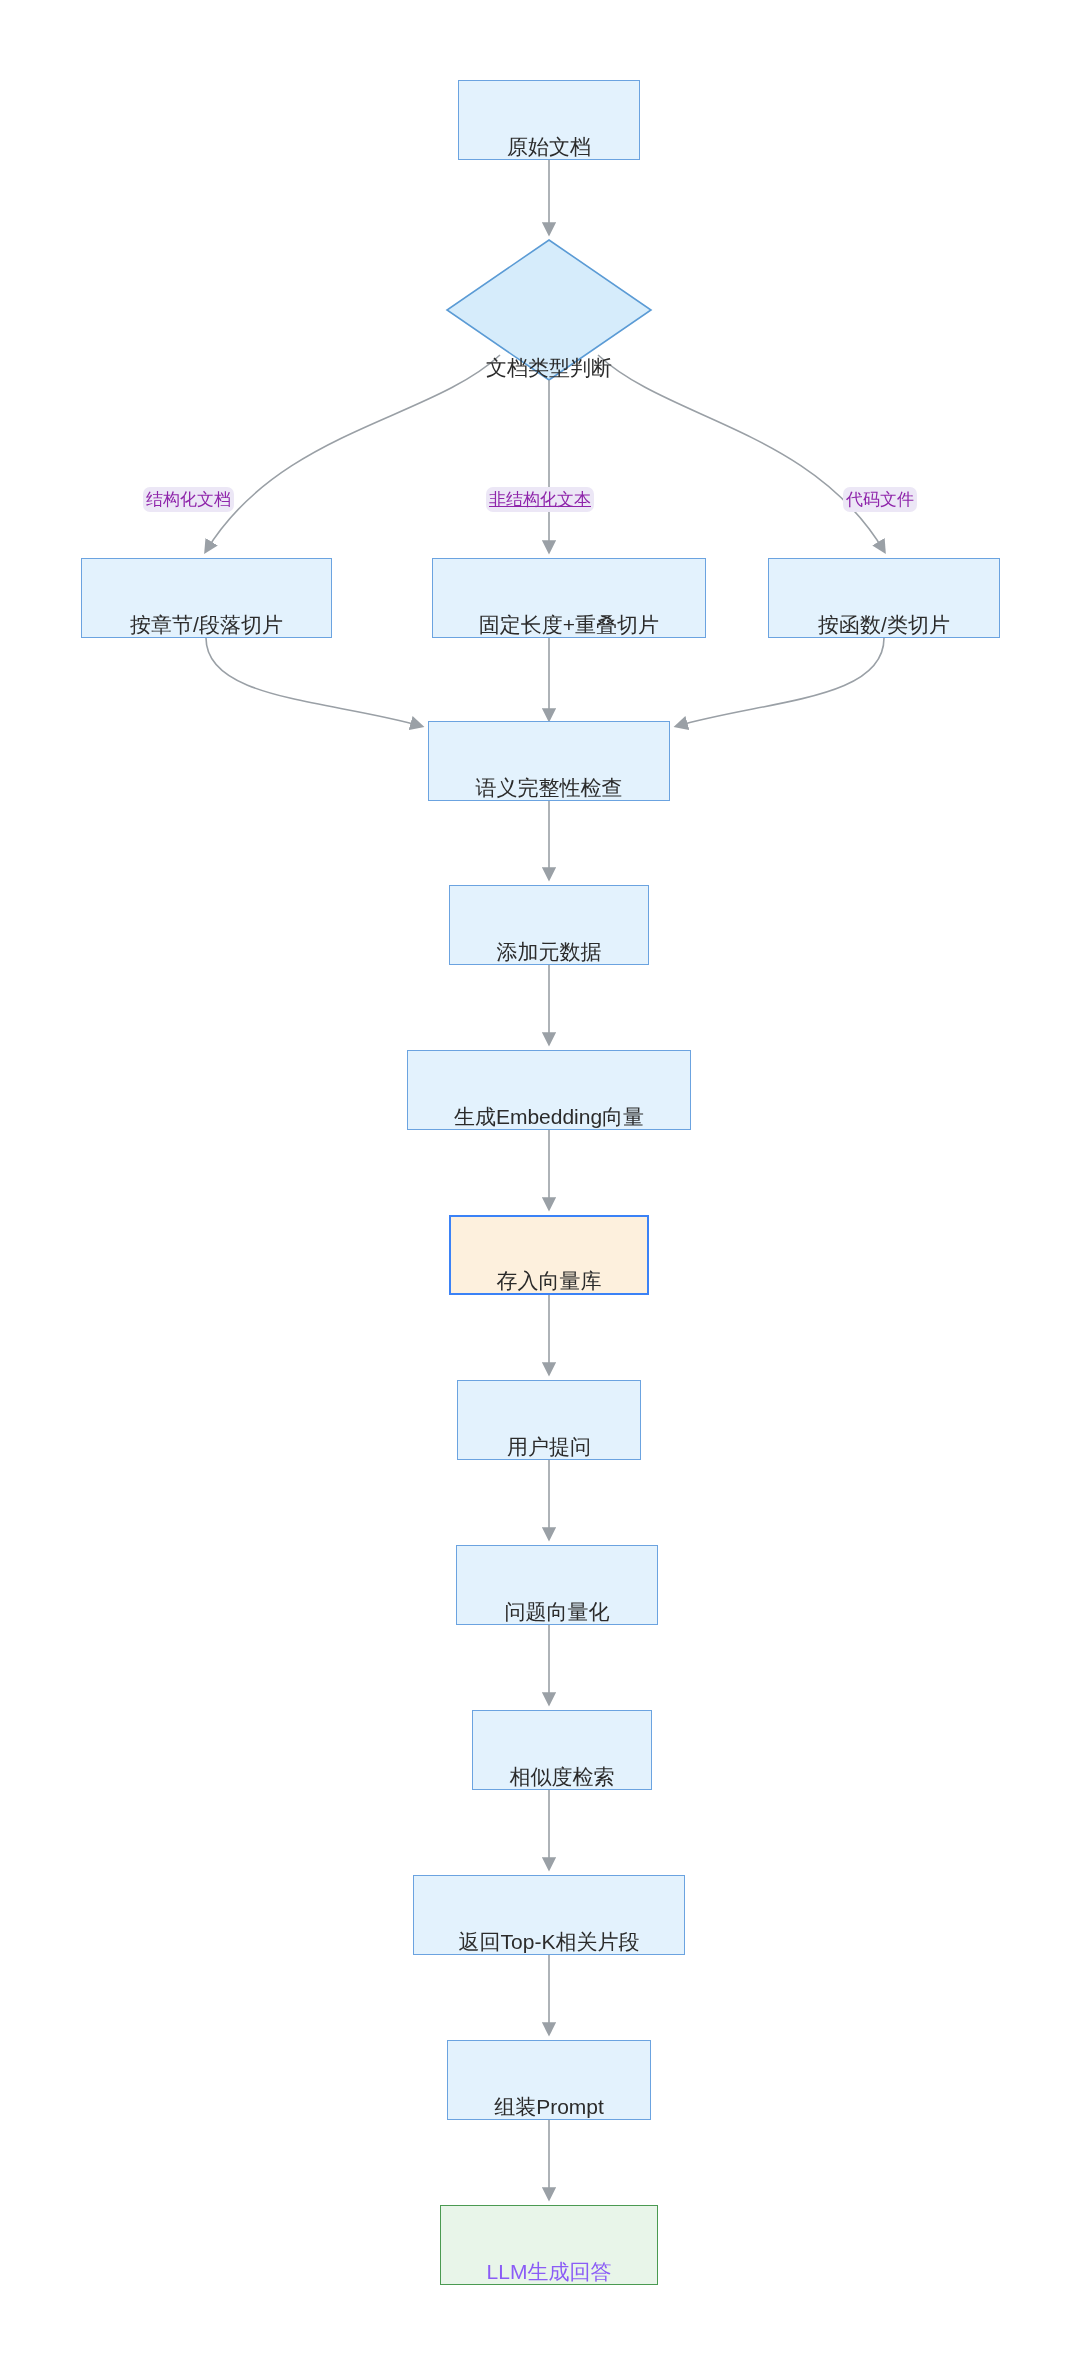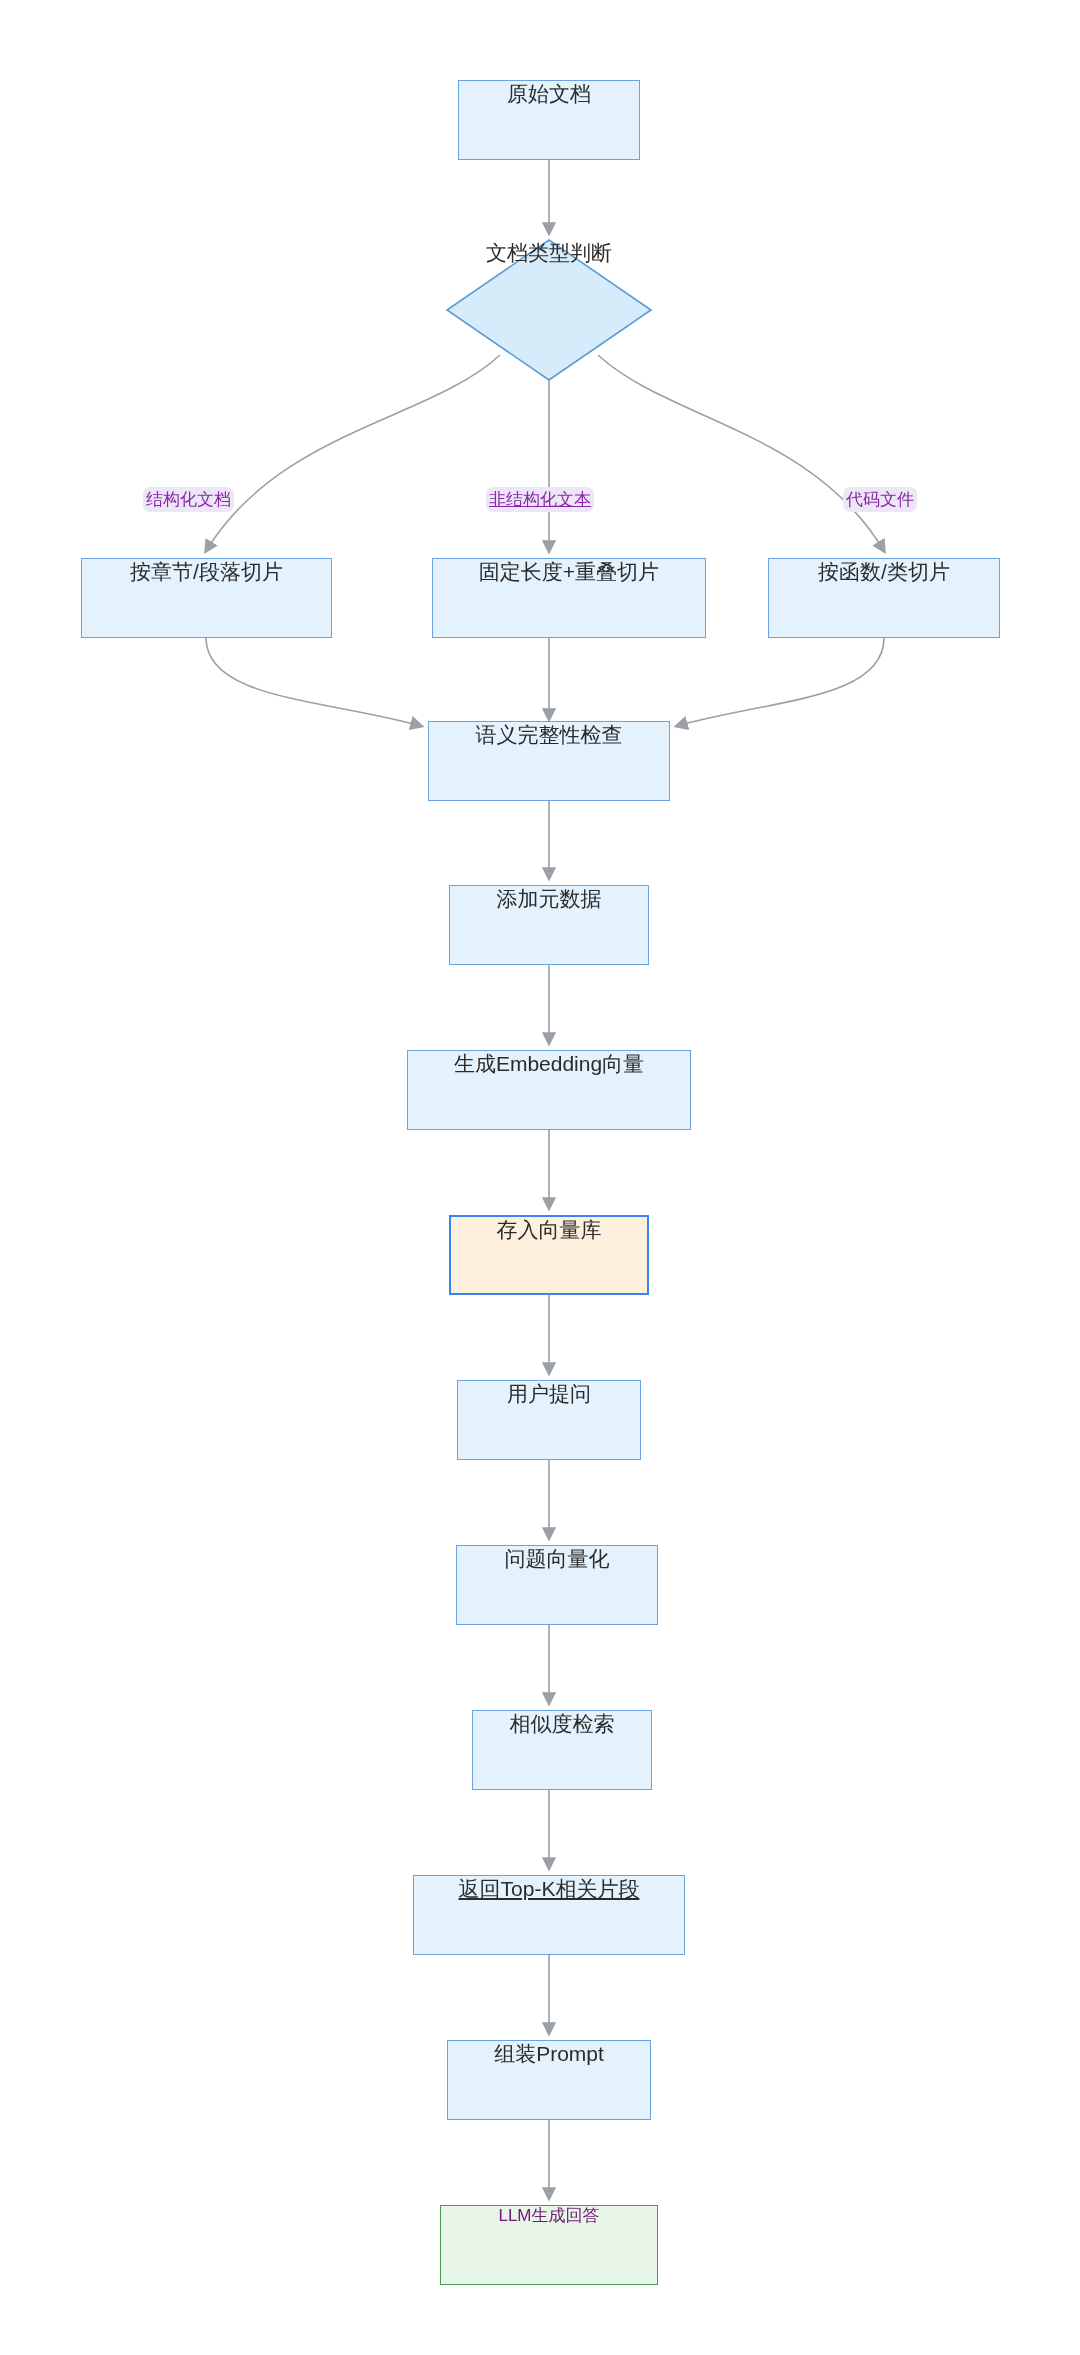--- a/index.html
+++ b/index.html
@@ -26,43 +26,43 @@
     left: 0;
     top: 0;
     width: 1080px;
     height: 2355px;
     pointer-events: none;
   }
   .node {
     position: absolute;
     box-sizing: border-box;
     display: flex;
-    align-items: flex-start;
+    align-items: flex-end;
     justify-content: center;
     text-align: center;
     line-height: 1.2;
     white-space: nowrap;
   }
   .node-process {
     background: #e3f2fd;
     border: 1.6px solid #6ba3e0;
     color: #2b2b2b;
     font-size: 21px;
   }
   .node-store {
     background: #fdf0dd;
     border: 2px solid #3b82f6;
     color: #2b2b2b;
     font-size: 21px;
   }
   .node-final {
     background: #e8f5e9;
     border: 1.6px solid #4a9a51;
-    color: #701a75;
-    font-size: 17px;
+    color: #8b5cf6;
+    font-size: 21px;
   }
   .node-decision {
     background: transparent;
     border: none;
     color: #2b2b2b;
     font-size: 21px;
     z-index: 3;
   }
   .diamond-label {
     position: relative;
@@ -164,21 +164,21 @@
   </div>
 
   <div class="node node-process" style="left:448px; top:1545px; width:202px; height:80px;margin-left:8px;">
     <span>问题向量化</span>
   </div>
 
   <div class="node node-process" style="left:472px; top:1710px; width:180px; height:80px;">
     <span>相似度检索</span>
   </div>
 
-  <div class="node node-process" style="left:413px; top:1875px; width:272px; height:80px;text-decoration:underline;">
+  <div class="node node-process" style="left:413px; top:1875px; width:272px; height:80px;">
     <span>返回Top-K相关片段</span>
   </div>
 
   <div class="node node-process" style="left:447px; top:2040px; width:204px; height:80px;">
     <span>组装Prompt</span>
   </div>
 
   <div class="node node-final" style="left:440px; top:2205px; width:218px; height:80px;">
     <span>LLM生成回答</span>
   </div>

